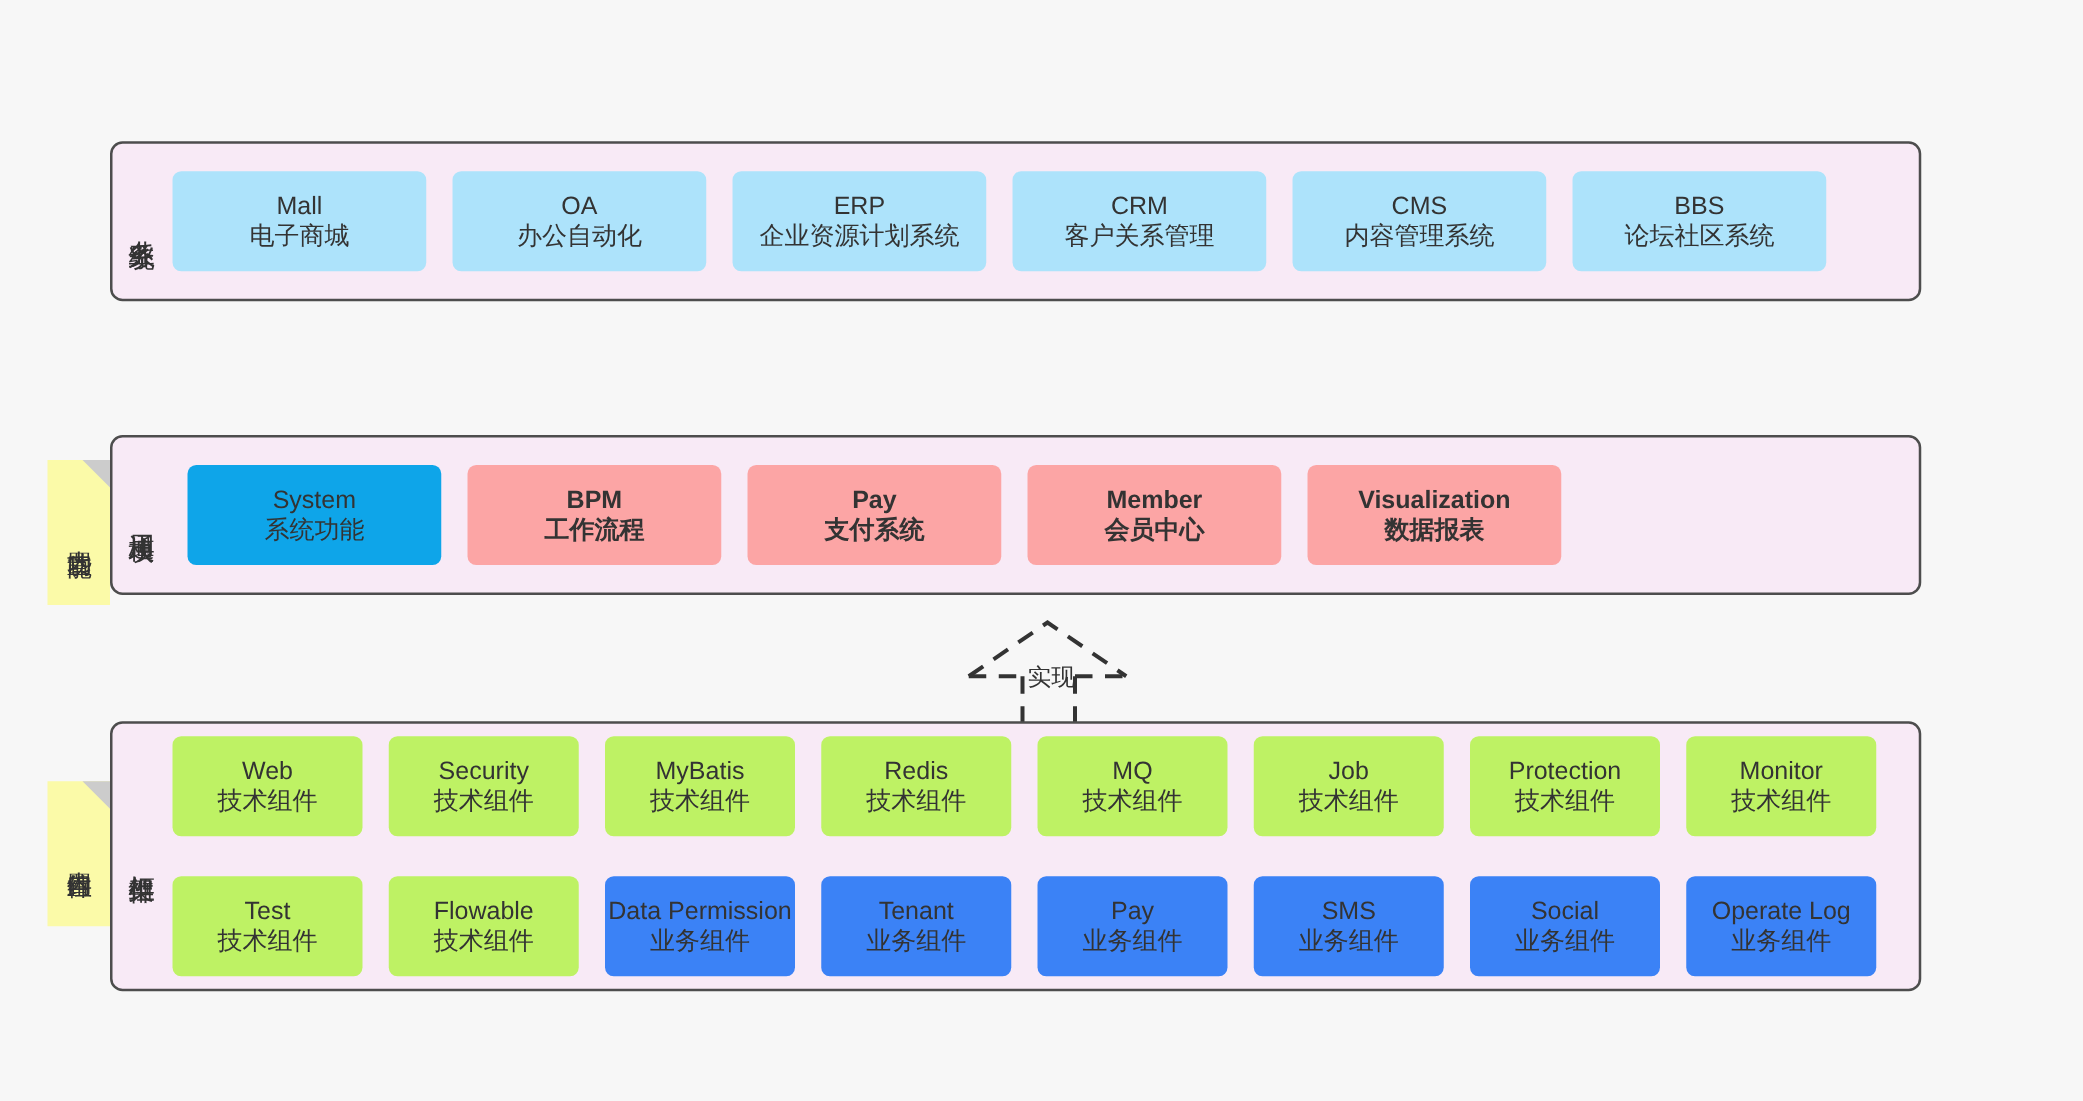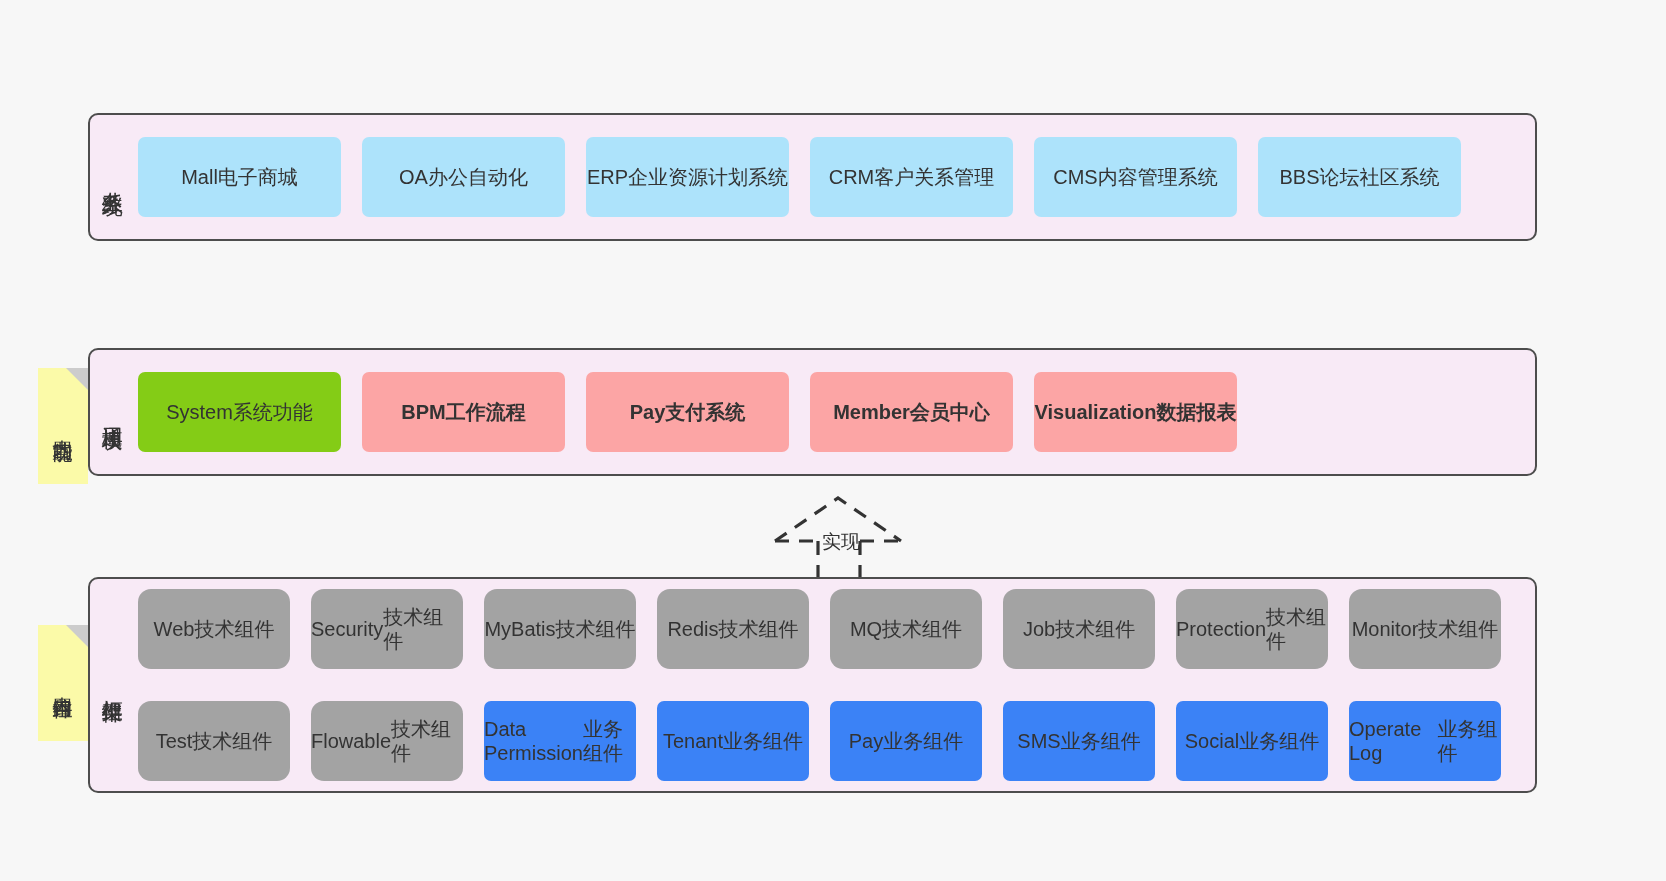--- a/index.html
+++ b/index.html
@@ -51,36 +51,36 @@
     display:flex;
     gap:21px;
     justify-content:flex-start;
   }
   .row + .row{margin-top:32px;}
 
   
   .node{
     border-radius:7px;
     display:flex;
-    flex-direction:row;
+    flex-direction:column;
     align-items:center;
     justify-content:center;
     text-align:left;
     box-sizing:border-box;
     line-height:1.22;
   }
   .node .t1{font-size:20px;}
   .node .t2{font-size:20px;}
 
   .biz-row .node{width:203px;height:80px;background:#ade3fb;}
   .mod-row .node{width:203px;height:80px;}
-  .mod-row .node.strong{background:#84cc16;}
+  .mod-row .node.strong{background:#0ea5e9;margin-left:12px;}
   .mod-row .node.soft{background:#fca5a5;font-weight:bold;}
   .fw-row .node{width:152px;height:80px;}
-  .fw-row .node.tech{background:#a3a3a3;border-radius:13px;}
+  .fw-row .node.tech{background:#bef264;}
   .fw-row .node.biz{background:#3b82f6;}
 
   
   .sticky{
     position:absolute;
     background:#fbfaa8;
     box-sizing:border-box;
     display:flex;
     align-items:center;
     justify-content:center;

